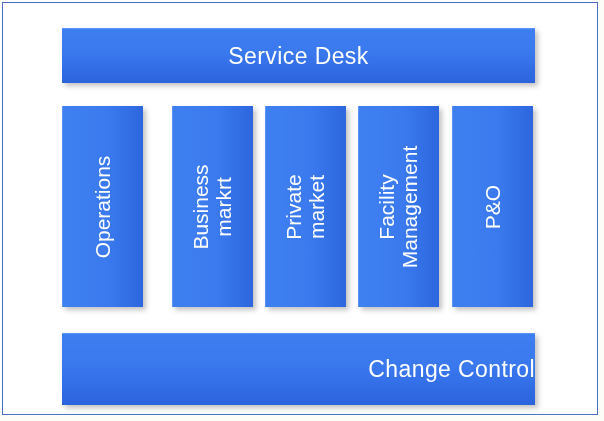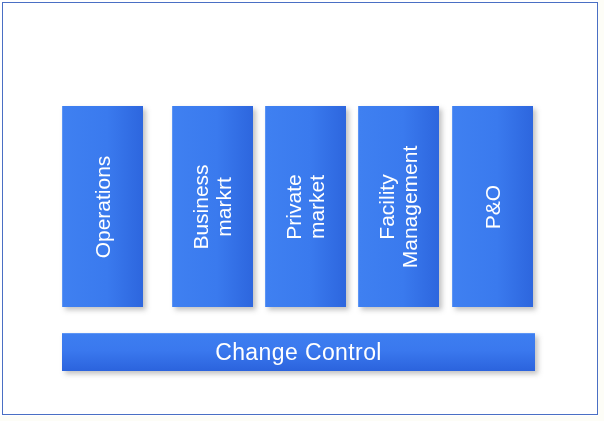--- a/index.html
+++ b/index.html
@@ -74,21 +74,22 @@
     left: 62px;
     top: 28px;
     width: 473px;
     height: 55px;
   }
 
   #footer-bar {
     left: 62px;
     top: 333px;
     width: 473px;
-    height: 38px;
+    height: 72px;
+    justify-content: flex-end;
   }
 
   
   #columns {
     position: absolute;
     left: 62px;
     top: 106px;
     width: 473px;
     height: 201px;
   }
@@ -129,20 +130,23 @@
 </head>
 <body>
 
 <div id="canvas">
 
   <div class="gutter-right"></div>
   <div class="gutter-bottom"></div>
 
   <div id="frame"></div>
 
+  <div class="bar" id="header-bar">
+    <span class="bar-label">Service Desk</span>
+  </div>
 
   <div id="columns">
 
     <div class="column" style="left:0px; width:81px;">
       <div class="column-label-wrap">
         <span class="column-label">
           <span>Operations</span>
         </span>
       </div>
     </div>

